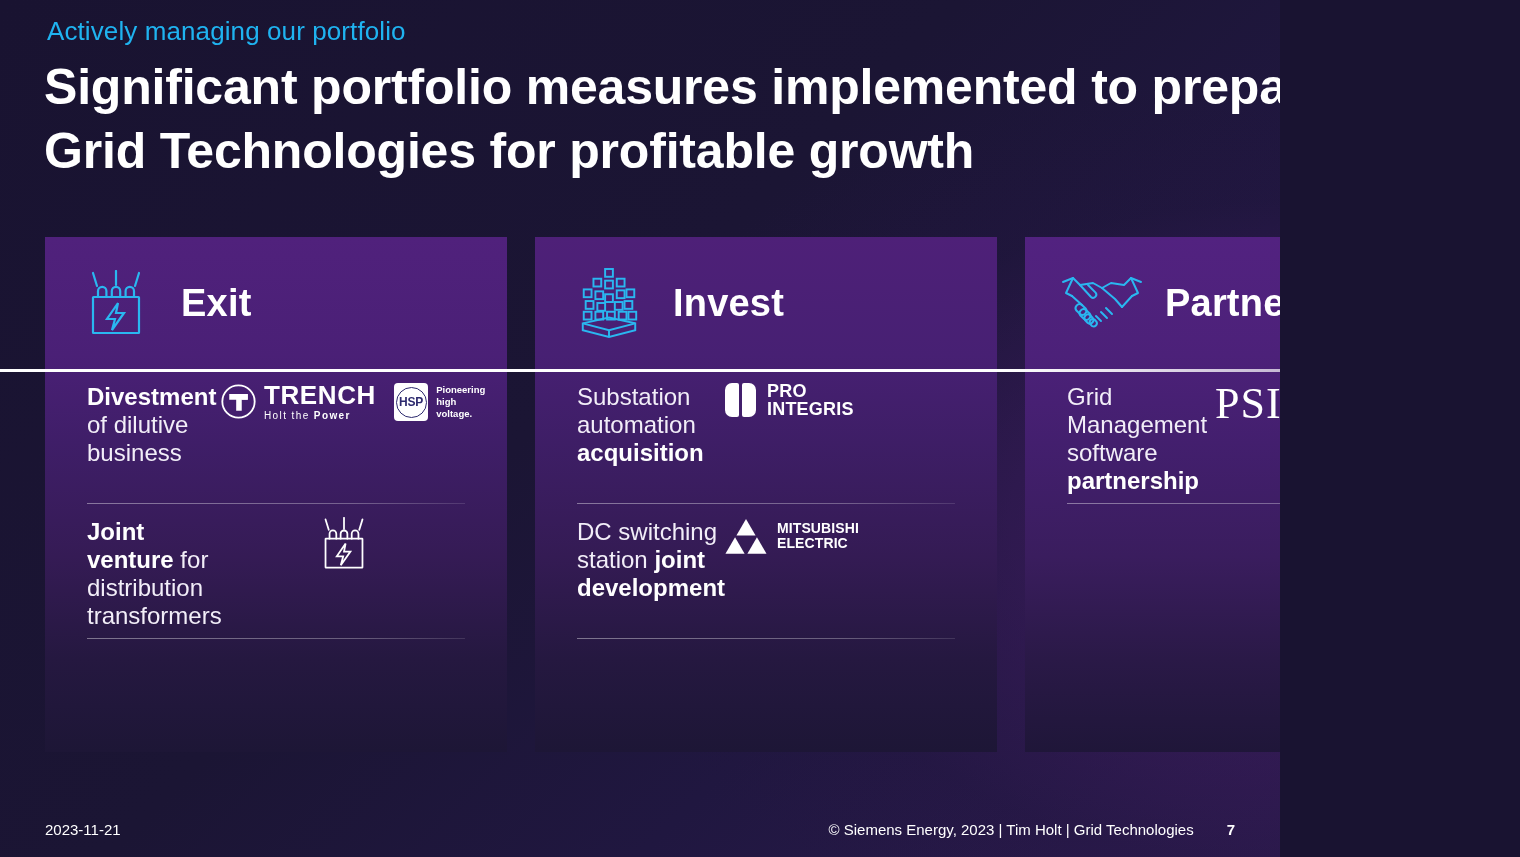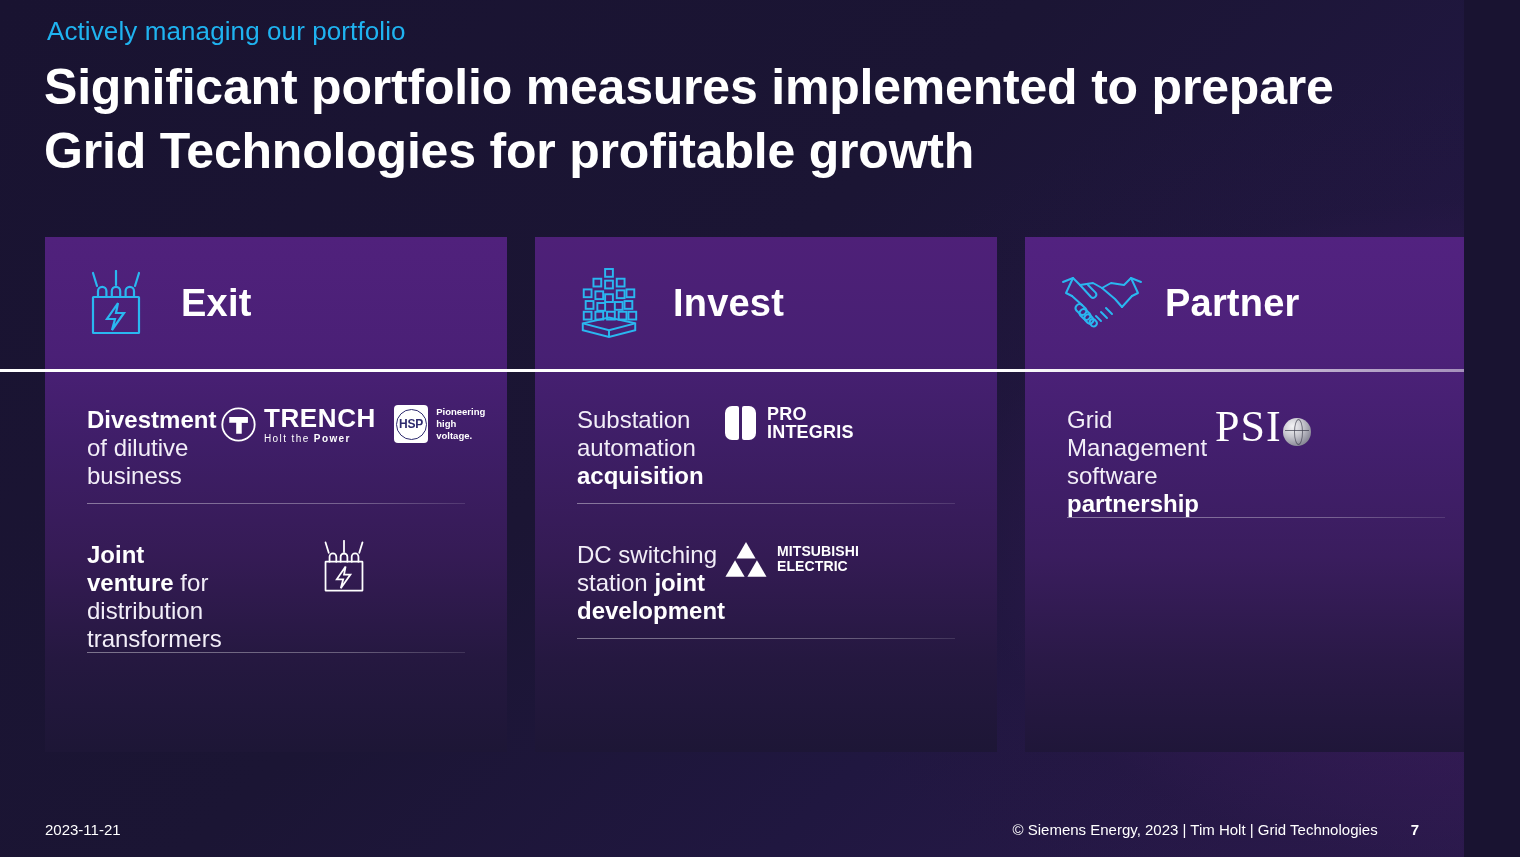--- a/index.html
+++ b/index.html
@@ -7,21 +7,21 @@
   body {
     width: 1520px;
     height: 857px;
     overflow: hidden;
     font-family: "Liberation Sans", sans-serif;
     background: #191331;
   }
 
   .slide {
     position: relative;
-    width: 1464px;
+    width: 1280px;
     height: 857px;
     background:
       radial-gradient(ellipse 900px 600px at 100% 62%, rgba(86,32,120,0.55) 0%, rgba(40,20,66,0.15) 55%, rgba(25,19,49,0) 78%),
       linear-gradient(135deg, #191331 0%, #1b1534 45%, #201740 70%, #2b1a4d 100%);
     overflow: hidden;
   }
 
   
   .eyebrow {
     position: absolute;
@@ -110,21 +110,21 @@
 
   .card-body {
     padding: 0 42px 0 42px;
   }
 
   .row {
     position: relative;
     display: flex;
     align-items: flex-start;
     min-height: 135px;
-    padding-top: 34px;
+    padding-top: 11px;
   }
   .row::after {
     content: "";
     position: absolute;
     left: 0;
     right: 0;
     bottom: 0;
     height: 1px;
     background: linear-gradient(to right, rgba(255,255,255,0.40) 0%, rgba(255,255,255,0.30) 70%, rgba(255,255,255,0.12) 100%);
   }
@@ -135,21 +135,21 @@
     line-height: 1.17;
     color: #f2eef8;
     padding-top: 3px;
   }
   .row-text b { font-weight: bold; color: #ffffff; }
 
   .row-logo {
     flex: 0 0 auto;
     width: 230px;
     display: flex;
-    align-items: flex-start;
+    align-items: flex-end;
     justify-content: flex-start;
     padding-top: 2px;
   }
   .card.c1 .row-logo { width: 245px; justify-content: flex-start; }
   .card.c1 .row.r2 .row-logo { justify-content: center; }
 
   
   .logo-trench {
     display: flex;
     align-items: center;

